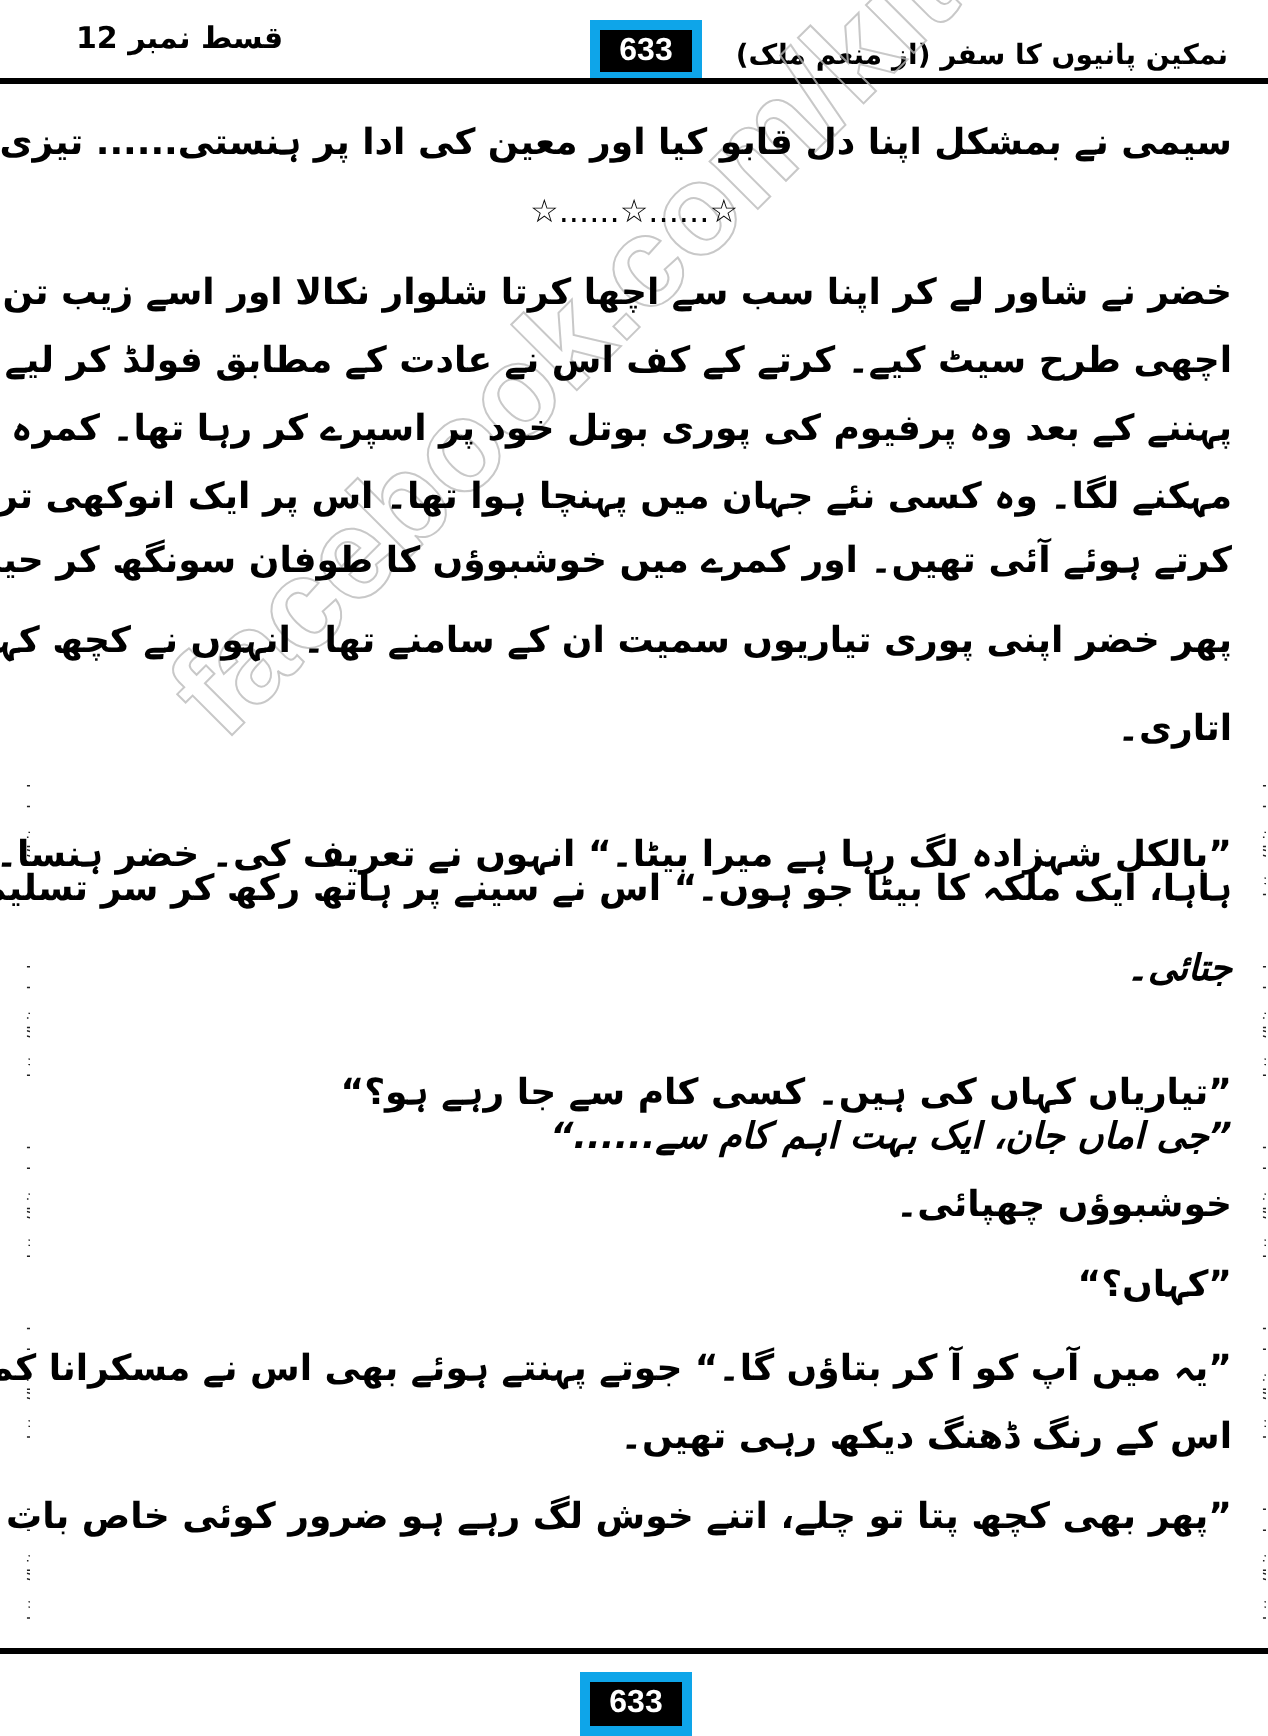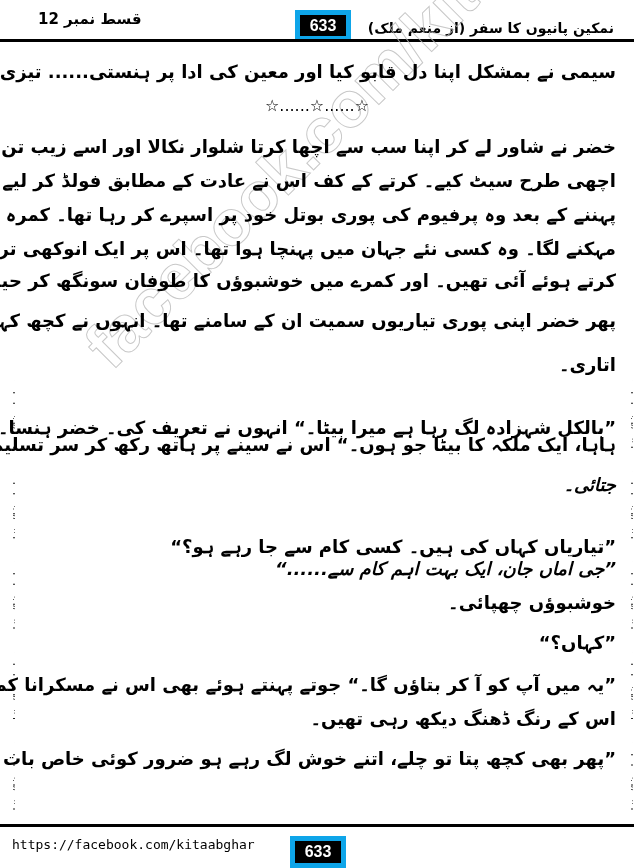--- a/index.html
+++ b/index.html
@@ -72,15 +72,14 @@
     <div class="line short" style="top:470px;margin-top:12px;">”تیاریاں کہاں کی ہیں۔ کسی کام سے جا رہے ہو؟“</div>
     <div class="line short" style="top:504px;font-style:italic;">”جی اماں جان، ایک بہت اہم کام سے......“</div>
     <div class="line short" style="top:538px;">خوشبوؤں چھپائی۔</div>
     <div class="line short" style="top:578px;">”کہاں؟“</div>
     <div class="line" style="top:620px;">”یہ میں آپ کو آ کر بتاؤں گا۔“ جوتے پہنتے ہوئے بھی اس نے مسکرانا کم نہیں کیا۔ اماں جان</div>
     <div class="line short" style="top:654px;">اس کے رنگ ڈھنگ دیکھ رہی تھیں۔</div>
     <div class="line" style="top:694px;">”پھر بھی کچھ پتا تو چلے، اتنے خوش لگ رہے ہو ضرور کوئی خاص بات ہے۔“ وہ بھانپ گئی تھیں</div>
   </div>
 
   <div class="rule rule-bottom"></div>
-  <div class="ft-left">https://facebook.com/kitaabghar</div>
   <div class="pg-box pg-bottom">633</div>
 </div>
 
 </body></html>

